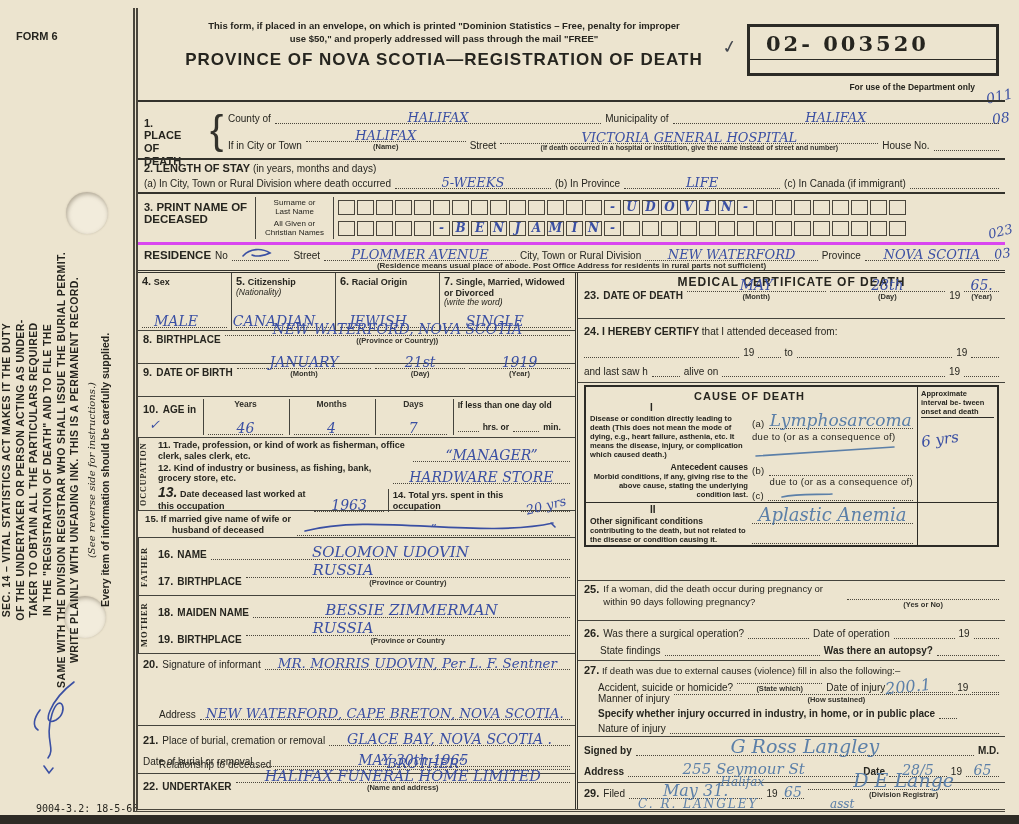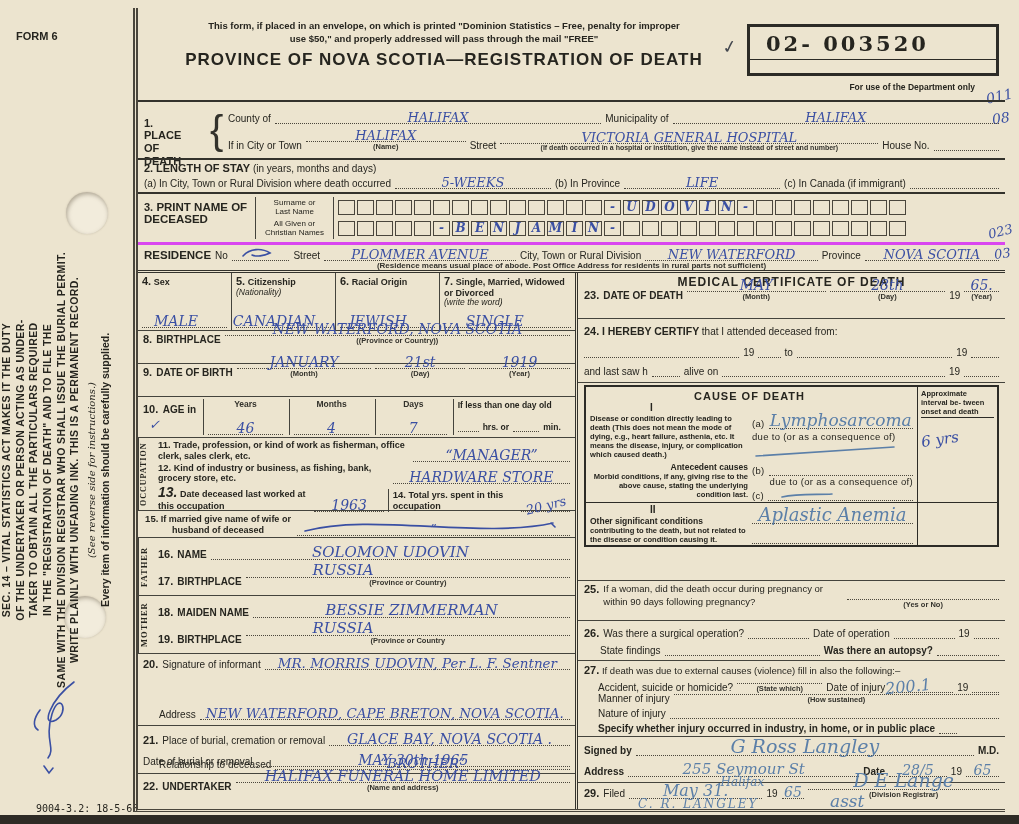--- a/index.html
+++ b/index.html
@@ -709,26 +709,26 @@
           <div class="fline">
             <span class="lab" style="margin-left:14px;">Manner of injury</span>
             <span class="seg" style="flex:1;">
               <span class="dot">
                   <span class="v hw2" style="left:72%;font-size:16px;transform:translateX(-50%) rotate(-6deg);">200.1</span>
                 </span>
               <span class="sub">(How sustained)</span>
             </span>
           </div>
           <div class="fline">
+            <span class="lab" style="margin-left:14px;font-weight:bold;">Specify whether injury occurred in industry, in home, or in public place</span>
+            <span class="dot" style="flex:.3;"></span>
+          </div>
+          <div class="fline">
             <span class="lab" style="margin-left:14px;">Nature of injury</span>
             <span class="dot"></span>
-          </div>
-          <div class="fline">
-            <span class="lab" style="margin-left:14px;font-weight:bold;">Specify whether injury occurred in industry, in home, or in public place</span>
-            <span class="dot" style="flex:.3;"></span>
           </div>
         </div>
 
         <div class="rrow" style="height:46px;display:flex;flex-direction:column;justify-content:space-around;">
           <div class="fline">
             <span class="lab b">Signed by</span>
             <span class="dot">
                 <span class="v hw2" style="font-size:19px;">G Ross Langley</span>
               </span>
             <span class="lab b">M.D.</span>
@@ -762,19 +762,19 @@
                 <span class="v hw2" style="font-size:14px;">65</span>
               </span>
             <span class="seg" style="flex:1;">
               <span class="dot">
                   <span class="v hw2" style="font-size:19px;">D E Lange</span>
                 </span>
               <span class="sub">(Division Registrar)</span>
             </span>
           </div>
           <div class="hw2" style="position:absolute;left:60px;bottom:-2px;font-size:12px;letter-spacing:2px;">C. R. LANGLEY</div>
-          <div class="hw2" style="position:absolute;left:252px;bottom:-2px;font-size:17px;">asst</div>
+          <div class="hw2" style="position:absolute;left:252px;bottom:-2px;font-size:12px;">asst</div>
         </div>
 
       </div>
     </div>
   </div>
 </div>
 
 </body></html>

